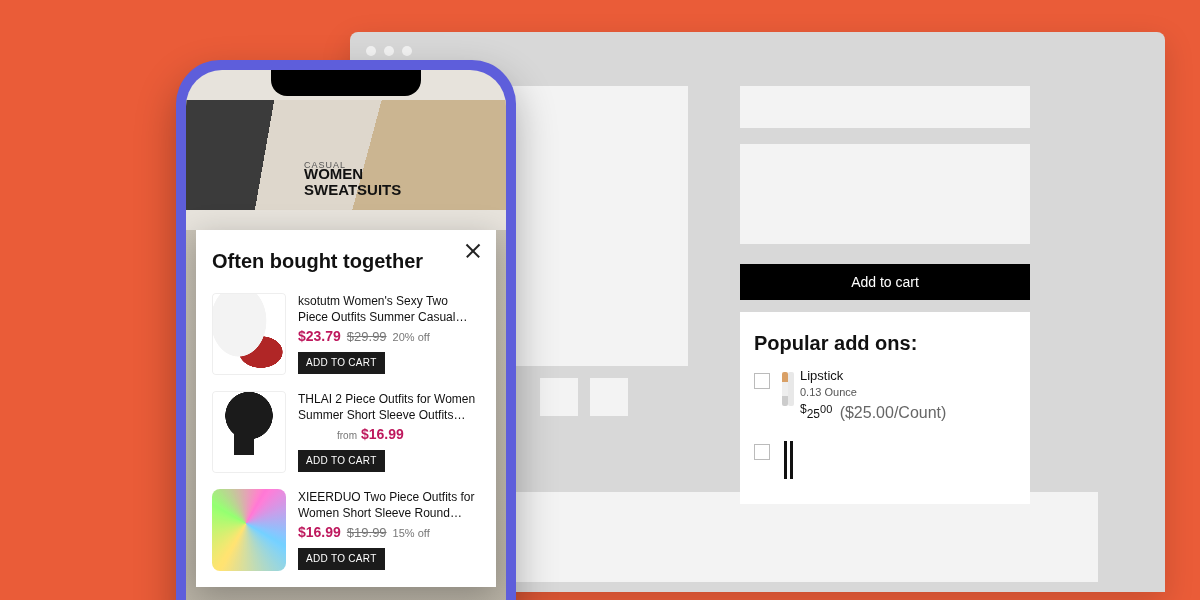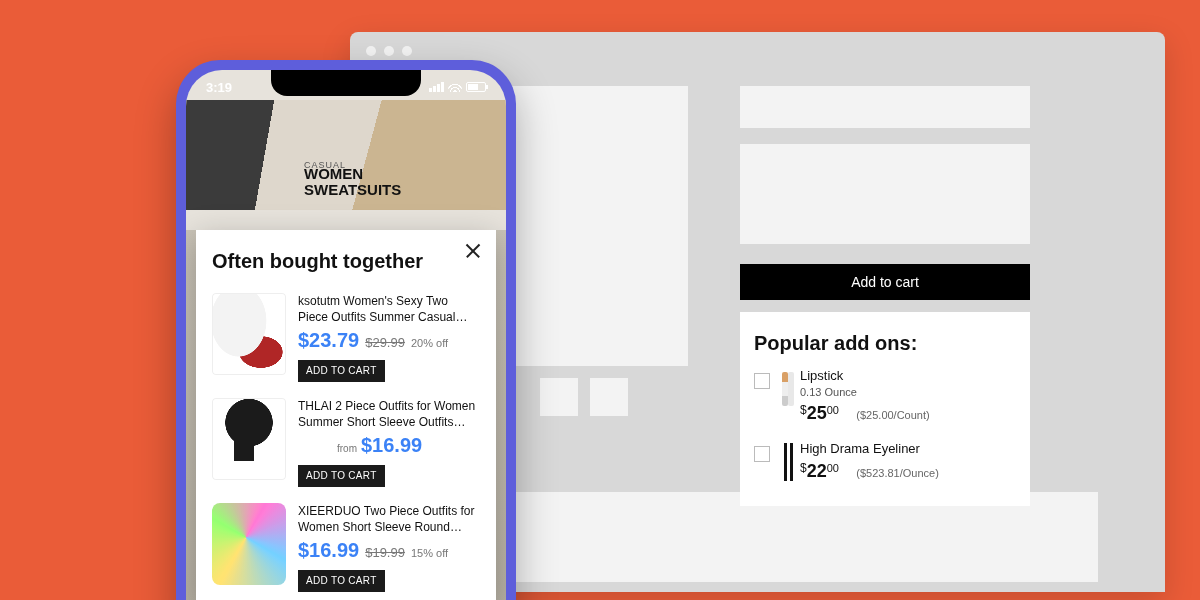--- a/index.html
+++ b/index.html
@@ -75,23 +75,23 @@
   }
   .addon-thumb {
     width: 30px; height: 44px; display:flex; align-items:center; justify-content:center;
     flex: 0 0 30px;
   }
   .addon-info { font-size: 12px; color: #111; line-height: 1.35; }
   .addon-name { font-size: 13px; }
   .addon-sub  { color: #555; font-size: 11px; }
   .addon-price { margin-top: 2px; }
   .addon-price .dollar { font-size: 12px; vertical-align: super; }
-  .addon-price .whole  { font-size: 18px; font-weight: 700; }
+  .addon-price .whole  { font-size: 12px; font-weight: 400; }
   .addon-price .cents  { font-size: 11px; vertical-align: super; }
-  .addon-price .unit   { font-size: 11px; color: #666; margin-left: 14px; }
+  .addon-price .unit   { font-size: 16px; color: #666; margin-left: 4px; }
 
   
   .lipstick { width: 6px; height: 34px; background: linear-gradient(#d9a066 0 30%, #eee 30% 70%, #ccc 70%); border-radius: 2px; box-shadow: 6px 0 0 #e8e8e8; }
   .eyeliner { width: 3px; height: 38px; background: #111; position:relative; }
   .eyeliner::after { content:""; position:absolute; left:6px; top:0; width:3px; height:38px; background:#111; }
 
   
   .phone {
     position: absolute;
     left: 176px; top: 60px;
@@ -186,21 +186,21 @@
       radial-gradient(ellipse 24px 24px at 50% 30%, #1b1b1b 0 98%, transparent 100%),
       linear-gradient(#1b1b1b,#1b1b1b) 40% 54%/20px 42px no-repeat,
       #fff; box-shadow: inset 0 0 0 1px #eee; }
   .tiedye { background:
       conic-gradient(from 30deg at 46% 42%, #ff7bd0, #7bd0ff, #ffe37b, #9bff7b, #ff7bd0);
       border-radius:8px; filter:saturate(1.1); }
 
   .prod-info { font-size:12px; color:#111; line-height:1.35; }
   .prod-name { font-size:12px; color:#111; display:-webkit-box; -webkit-line-clamp:2; -webkit-box-orient:vertical; overflow:hidden; }
   .price-line { margin-top:2px; display:flex; align-items:baseline; gap:6px; }
-  .price-now  { color:#3b82f6; font-size:20px; font-weight:600; }
+  .price-now  { color:#be185d; font-size:14px; font-weight:600; }
   .price-from { color:#777; font-size:10px; margin-right:-2px;margin-left:39px; }
   .price-was  { color:#777; font-size:13px; text-decoration:line-through; }
   .price-disc { color:#777; font-size:11px; }
   .mini-atc {
     margin-top:6px; background:#1b1b1b; color:#fff; font-size:10px; letter-spacing:.3px;
     padding:4px 8px; display:inline-block; cursor:pointer;
   }
 
   
   .bgfill { position:absolute; top:160px; left:0; right:0; bottom:0;
@@ -241,49 +241,28 @@
           <span class="unit">($25.00/Count)</span>
         </div>
       </div>
     </div>
 
     <div class="addon-row">
       <div class="addon-check"></div>
       <div class="addon-thumb">
           <div class="eyeliner"></div>
         </div>
-      <div class="addon-info">
-        <div class="addon-name">High Drama Eyeliner</div>
-        <div class="addon-sub"></div>
-        <div class="addon-price">
-          <span class="dollar">$</span><span class="whole">22</span><span class="cents">00</span>
-          <span class="unit">($523.81/Ounce)</span>
-        </div>
-      </div>
     </div>
   </div>
 </div>
 
 <div class="phone">
   <div class="screen">
     <div class="notch"></div>
 
-    <div class="statusbar">
-      <span>3:19</span>
-      <div class="status-right">
-        <span class="sigbars">
-            <span></span>
-            <span></span>
-            <span></span>
-            <span></span>
-          </span>
-        <span class="wifi"></span>
-        <span class="batt"></span>
-      </div>
-    </div>
 
     <div class="banner">
       <div class="banner-sub">CASUAL</div>
       <div class="banner-label">
         <span>WOMEN</span><br><span>SWEATSUITS</span>
       </div>
     </div>
     <div class="bgfill"></div>
 
     <span class="share-icon">

